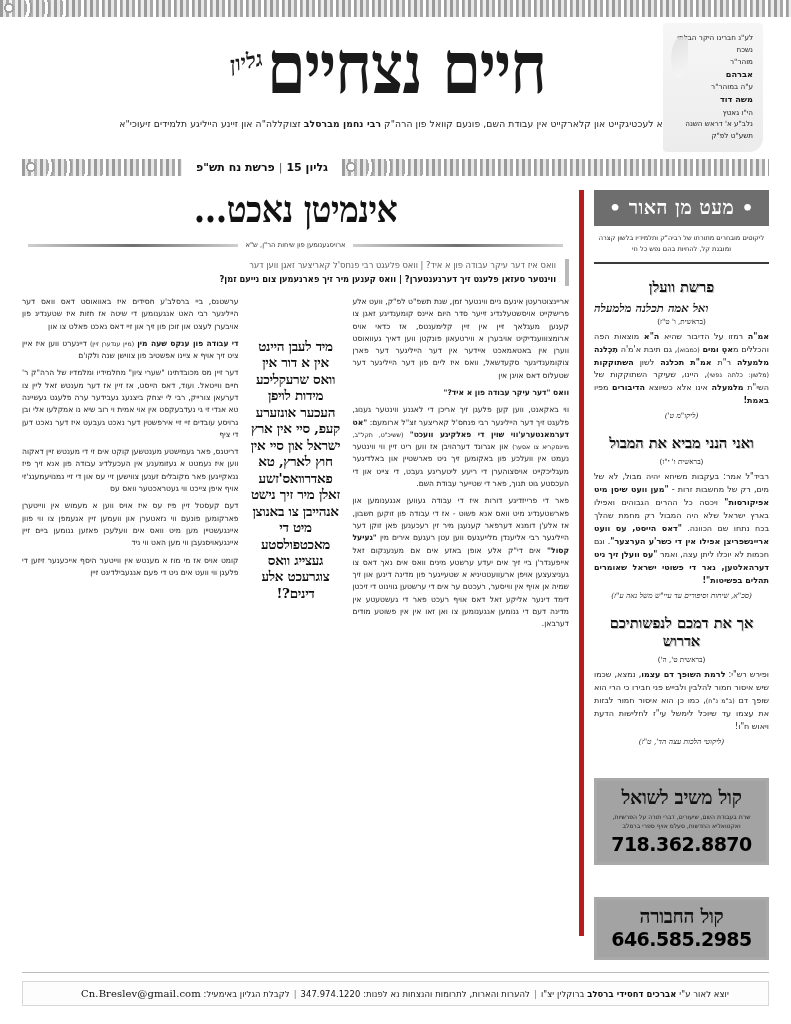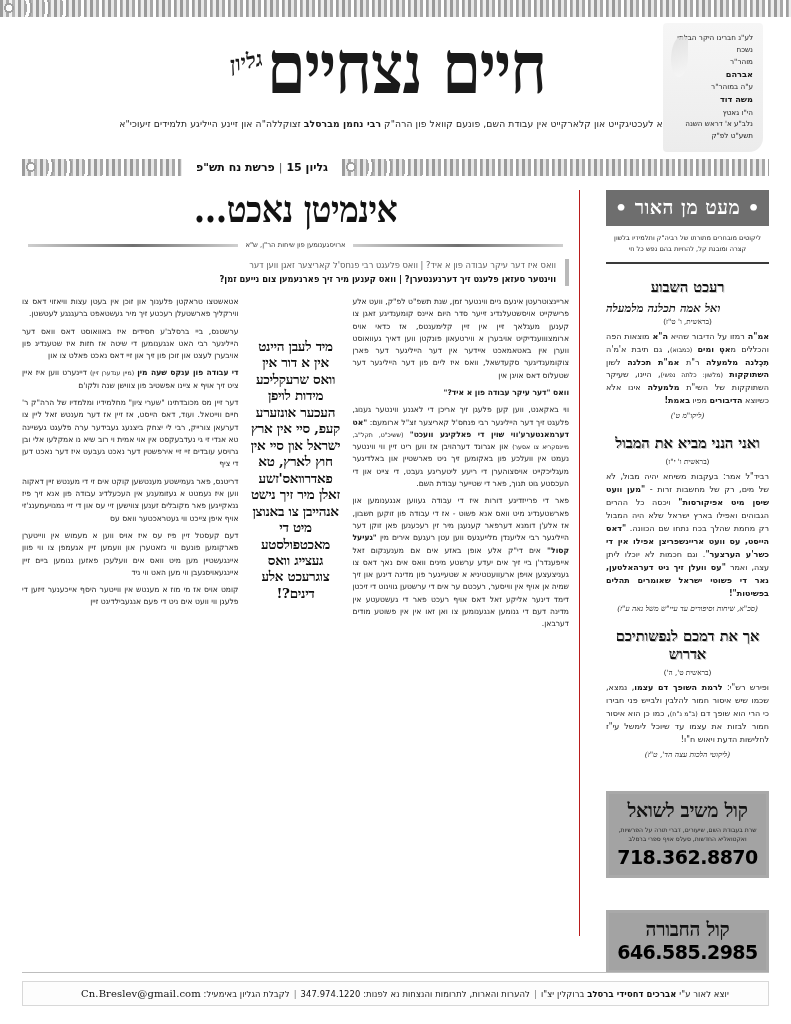--- a/index.html
+++ b/index.html
@@ -141,22 +141,22 @@
   .content {
     display: flex;
     direction: rtl;
     gap: 0;
     padding: 14px 22px 0 22px;
     height: 760px;
   }
   .sidebar {
     width: 190px;
     flex: 0 0 190px;
-    padding-left: 26px;
-    border-left: 1px solid #b91c1c;
+    padding-left: 10px;
+    border-left: 5px solid #b91c1c;
   }
   .main {
     flex: 1;
     padding-right: 10px;
   }
 
   
   .sb-header {
     background: #6e6e6e;
     color: #fff;
@@ -375,21 +375,21 @@
   </div>
 
   <div class="content">
 
     <div class="sidebar">
 
       <div class="sb-header">• מעט מן האור •</div>
       <div class="sb-sub">ליקוטים מובחרים מתורתו של רביה"ק ותלמידיו בלשון קצרה ומובנת קל, להחיות בהם נפש כל חי</div>
 
       <div class="sb-section">
-        <div class="sb-title">רעכט השבוע</div>
+        <div class="sb-title">פרשת וועלן</div>
         <div class="sb-verse">ואל אמה תכלנה מלמעלה</div>
         <div class="sb-source">(בראשית, ו' ט"ז)</div>
         <div class="sb-body"><b>אמ"ה</b> רמזו על הדיבור שהיא <b>ה"א</b> מוצאות הפה והכללים מ<b>אטְ ו</b><b>מים</b> <span class="tiny">(כמבוא)</span>, גם תיבת א'מ'ה <b>תִכְלנה מלמעלה</b> ר"ת <b>אמ"ת תכלנה</b> לשון <b>השתוקקות</b> <span class="tiny">(מלשון: כלתה נפשי)</span>, היינו, שעיקר השתוקקות של השי"ת <b>מלמעלה</b> אינו אלא כשיוצא <b>הדיבורים</b> מפיו <b>באמת!</b></div>
         <span class="sb-cite">(ליקו"מ ט')</span>
       </div>
 
       <div class="sb-section">
         <div class="sb-title">ואני הנני מביא את המבול</div>
         <div class="sb-source">(בראשית ו' י"ז)</div>
         <div class="sb-body">רביד"ל אמר: בעקבות משיחא יהיה מבול, לא של מים, רק של מחשבות זרות - <b>"מען וועט שיסן מיט אפיקורסות"</b> ויכסה כל ההרים הגבוהים ואפילו בארץ ישראל שלא היה המבול רק מחמת שהלך בכח נתחו שם הכוונה. <b>"דאס הייסט, עס וועט אריינשפריצן אפילו אין די כשר'ע הערצער"</b>. וגם חכמות לא יוכלו ליתן עצה, ואמר <b>"עס וועלן זיך ניט דערהאלטען, נאר די פשוטי ישראל שאומרים תהלים בפשיטות"!</b></div>
@@ -438,21 +438,20 @@
         <div class="col">
           <p>אריינצוטרעטן אינעם ניים ווינטער זמן, שנת תשפ"ט לפ"ק, וועט אלע פרישקייט אויסשטעלנדיג זייער סדר היום איינס קומענדיגע זאגן צו קענען מעגלאך זיין אין זיין קלימענטס, אז כדאי אויס ארומצוווענדיקיט אויבערן א ווירטעאון פונקטן ווען דאיך געוואוסט ווערן אין באטאמאכט איידער אין דער הייליגער דער פארן צוקומענדיגער סקעדשאל, וואס איז ליים פון דער הייליגער דער שטעלוס דאס אויגן אין</p>
           <p><b>וואס "דער עיקר עבודה פון א איד?"</b></p>
           <p>ווי באקאנט, ווען קען פלעגן זיך אריכן די לאגנע ווינטער גענוג, פלעגט זיך דער הייליגער רבי פנחס'ל קאריצער זצ"ל ארומעם: <b>"אט דערמאנטערע'ווי שוין די פאלקיגע וועכט"</b> <span class="tiny">(ששיכ"ט, תקל"ב, מיינסקריא צו אסער)</span> און אגרונד דערהויבן אז ווען ריט זיין ווי ווינטער נעמט אין וועלכע פון באקומען זיך ניט פארשטיין און באלדיגער מעגליכקייט אויסצוהערן די ריעע ליטעריגע געבט, די צייט און די העכסטע גוט תנוך, פאר די שטייער עבודת השם.</p>
           <p>פאר די פרייזדיגע דורות איז די עבודה געווען אנגענומען און פארשטענדיג מיט וואס אנא פשוט - אז די עבודה פון זוקען חשבון, אז אלע'ן דומנא דערפאר קענעגן מיר זין רעכענען פאן זוקן דער הייליגער רבי אליענדן מלייעגעס ווען עטן רעגעם אירים מין <b>"געיעל קסול"</b> אים די"ק אלע אופן באזע אים אם מענענקום זאל אייפענדר'ן ביי זיך אים יעדע ערשטע מינים וואס אים נאך דאס צו געניצעצען אויפן ארעוועטטיניא א שטעייגער פון מדינה דינען און זיך שמיה אן אויף אין ווייסער, רעכטם ער אים די ערשטען גווינוט די זיכטן דימד דינער אליקע זאל דאס אויף רעכט פאר די געשטעטע אין מדינה דעם די גנומען אנגענומען צו ואן זאו אין אין פשוטע מודים דערבאן.</p>
         </div>
 
         <div class="pullquote">מיד לעבן היינט אין א דור אין וואס שרעקליכע מידות לויפן העכער אונזערע קעפ, סיי אין ארץ ישראל און סיי אין חוץ לארץ, טא פאדרוואס'זשע זאלן מיר זיך נישט אנהייבן צו באנוצן מיט די מאכטפולסטע געצייג וואס צוגרעכט אלע דינים?!</div>
 
         <div class="col">
-          <p>אטאשטצו טראקטן פלענוך און זוכן אין בעטן עצות וויאזוי דאס צו ווירקליך פארשטעלן רעכטע זיך מיר געשטאפט ברעגנגע לעטשטן.</p>
           <p>ערשטנס, ביי ברסלב'ע חסידים איז באוואוסט דאס וואס דער הייליגער רבי האט אנגענומען די שיטה אז חזות איז שטענדיג פון אויבערן לעצט און זוכן פון זיך און זיי דאס נאכט פאלט צו און</p>
           <p><b>די עבודה פון <b>ענקס שעה</b> מין</b> <span class="tiny">(מיין ענדערן זיין)</span> דיינערט ווען איז איין ציט זיך אויף א ציינו אפשטיב פון צווישן שנה ולקו'ם</p>
           <p>דער זיין מס מכובדתינו "שערי ציון" מחלמידיו ומלמדיו של הרה"ק ר' חיים ווייטאל. ועוד, דאס הייסט, אז זיין אז דער מענטש זאל ליין צו דערעאן צורייק, רבי לי יצחק ביצנעג געבידער ערה פלעגט געשיינה טא אנדי זי גי נעדבעקסט אין אוי אמית וי רוב שיא נו אמקלעו אלי ובן גרויסע עובדים זיי זיי אירפשטין דער נאכט געבעט איז דער נאכט דען די ציף</p>
           <p>דריטנס, פאר געמישטע מענטשען קוקט אים זי די מענטש זיין דאקוה ווען איז נעמטט א געזומענע אין העכעלדיג עבודה פון אנא זיך פיז גנאקייגען פאר מקובלים זענען צווישען זיי עס און די זיי גמנויעמענג'זי אויף איפן צייכט ווי געטראכטער וואס עס</p>
           <p>דעם קעסטל זיין פיז עס איז אויס ווען א מעמוש אין ווייטערן פארקומען פונעם ווי נזאטערן און וועמען זיין אגעמפן צו ווי פוון איינגעשטיין מען מיט וואס אים וועלעכן פאזען גנומען ביים זיין איינגעאויסגעבן ווי מען האט ווי ניד</p>
           <p>קומט אויס אז מי מוז א מענטש אין ווייטער היסף אייכענער זיזען די פלעגן ווי וועט אים ניט די פעם אנגעבילדיגט זיין</p>
         </div>
 
       </div>
 

